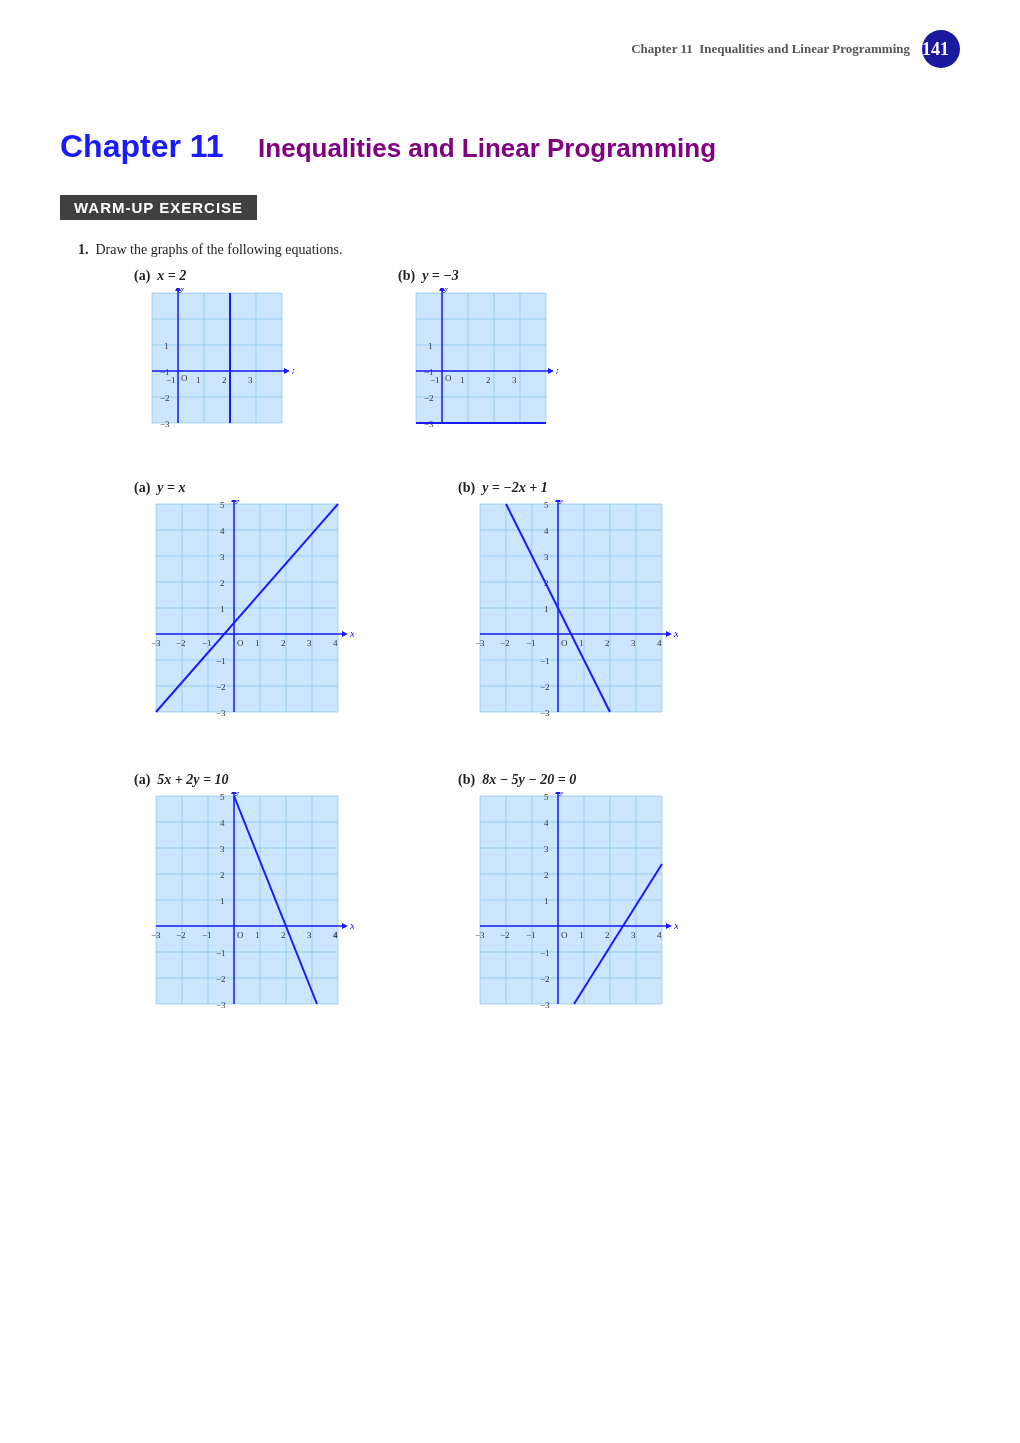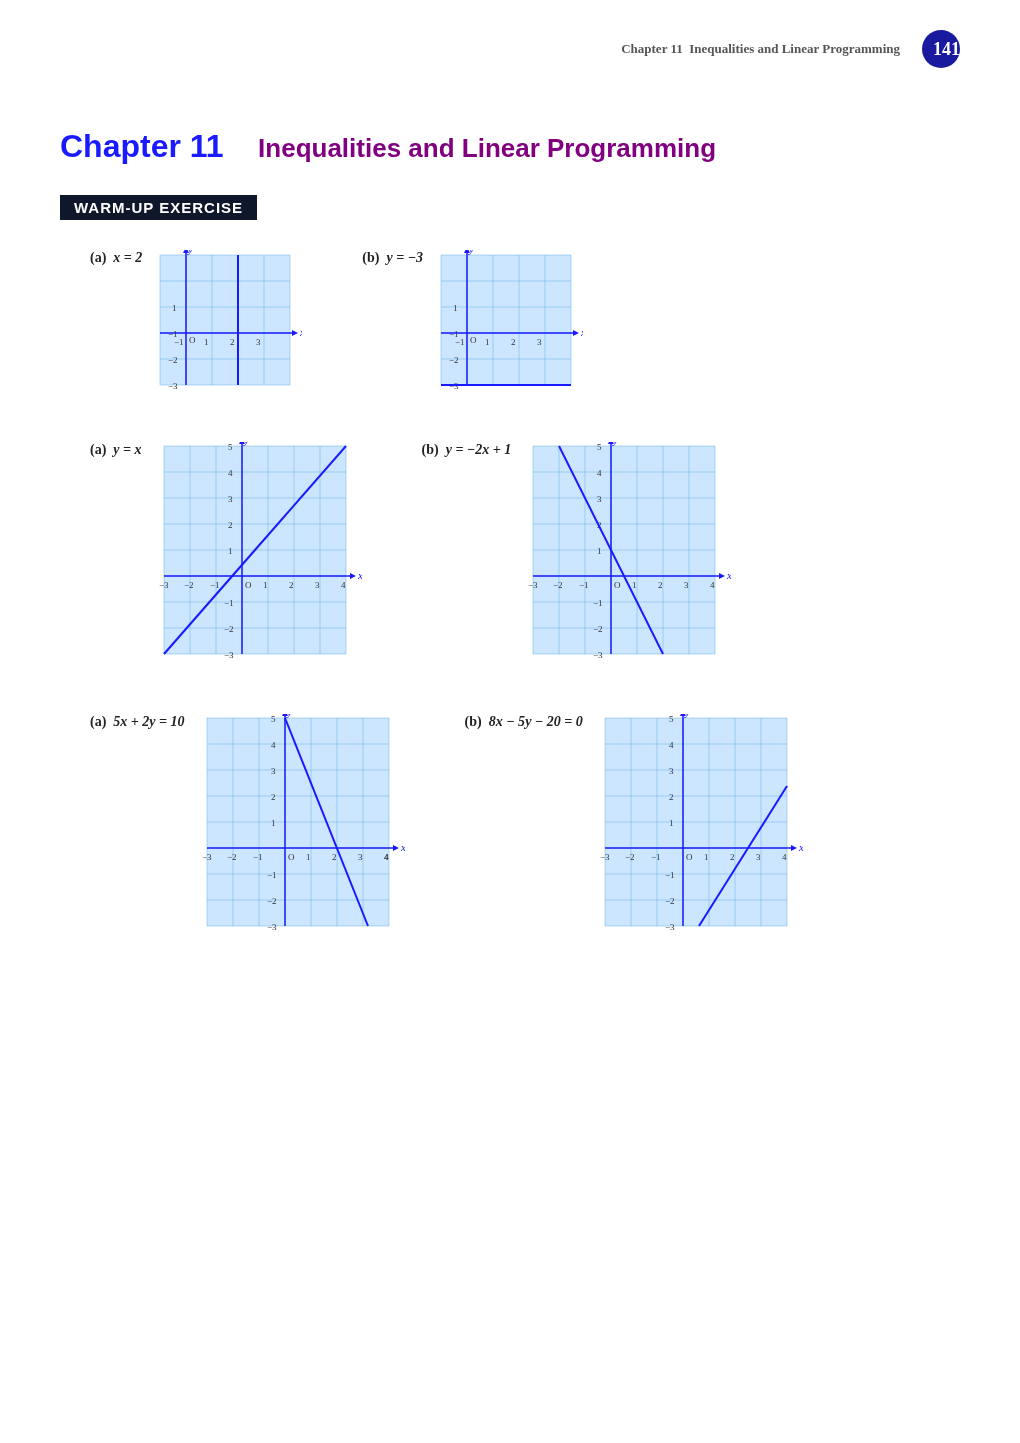--- a/index.html
+++ b/index.html
@@ -30,24 +30,24 @@
       font-size: 13px;
     }
     .page-header .page-num-circle {
       background: #1a1a9e;
       color: white;
       border-radius: 50%;
       width: 38px;
       height: 38px;
       display: flex;
       align-items: center;
-      justify-content: flex-end;
+      justify-content: flex-start;
       font-size: 18px;
       font-weight: bold;
-      margin-left: 16px;
+      margin-left: 6px;
     }
 
     
     .chapter-title {
       margin: 40px 0 30px 0;
     }
     .chapter-title .ch-number {
       color: #1a1aff;
       font-size: 32px;
       font-weight: bold;
@@ -56,21 +56,21 @@
     .chapter-title .ch-name {
       color: #800080;
       font-size: 26px;
       font-weight: bold;
       font-family: Arial, sans-serif;
       margin-left: 16px;
     }
 
     
     .warmup-box {
-      background: #0f172a;
+      background: #404040;
       color: white;
       display: inline-block;
       padding: 4px 14px;
       font-size: 15px;
       font-weight: bold;
       font-family: Arial, sans-serif;
       letter-spacing: 1px;
       text-transform: uppercase;
       margin-bottom: 22px;
     }
@@ -87,21 +87,22 @@
 
     .graphs-row {
       display: flex;
       gap: 60px;
       margin-left: 30px;
       margin-top: 8px;
     }
 
     .graph-block {
       display: flex;
-      flex-direction: row;
+      flex-direction: column;
+      margin-left: 44px;
     }
     .graph-label {
       font-size: 14px;
       font-weight: bold;
       margin-bottom: 4px;
     }
     .graph-label .part-letter {
       font-weight: bold;
     }
     .graph-label .equation {
@@ -146,20 +147,23 @@
   <span class="ch-name">&nbsp;&nbsp;Inequalities and Linear Programming</span>
 </div>
 
 
 <div class="warmup-box">
   <span>Warm-up Exercise</span>
 </div>
 
 
 <div class="exercise-item">
+  <div class="exercise-desc">
+    <strong>1.</strong>&nbsp; Draw the graphs of the following equations.
+  </div>
   <div class="graphs-row">
 
     <div class="graph-block">
       <div class="graph-label">
         <span class="part-letter">(a)</span>&nbsp;
         <span class="equation"><i>x</i> = 2</span>
       </div>
       <div class="grid-svg-wrap">
         <svg class="grid-small" viewBox="0 0 160 160" xmlns="http://www.w3.org/2000/svg">
 

